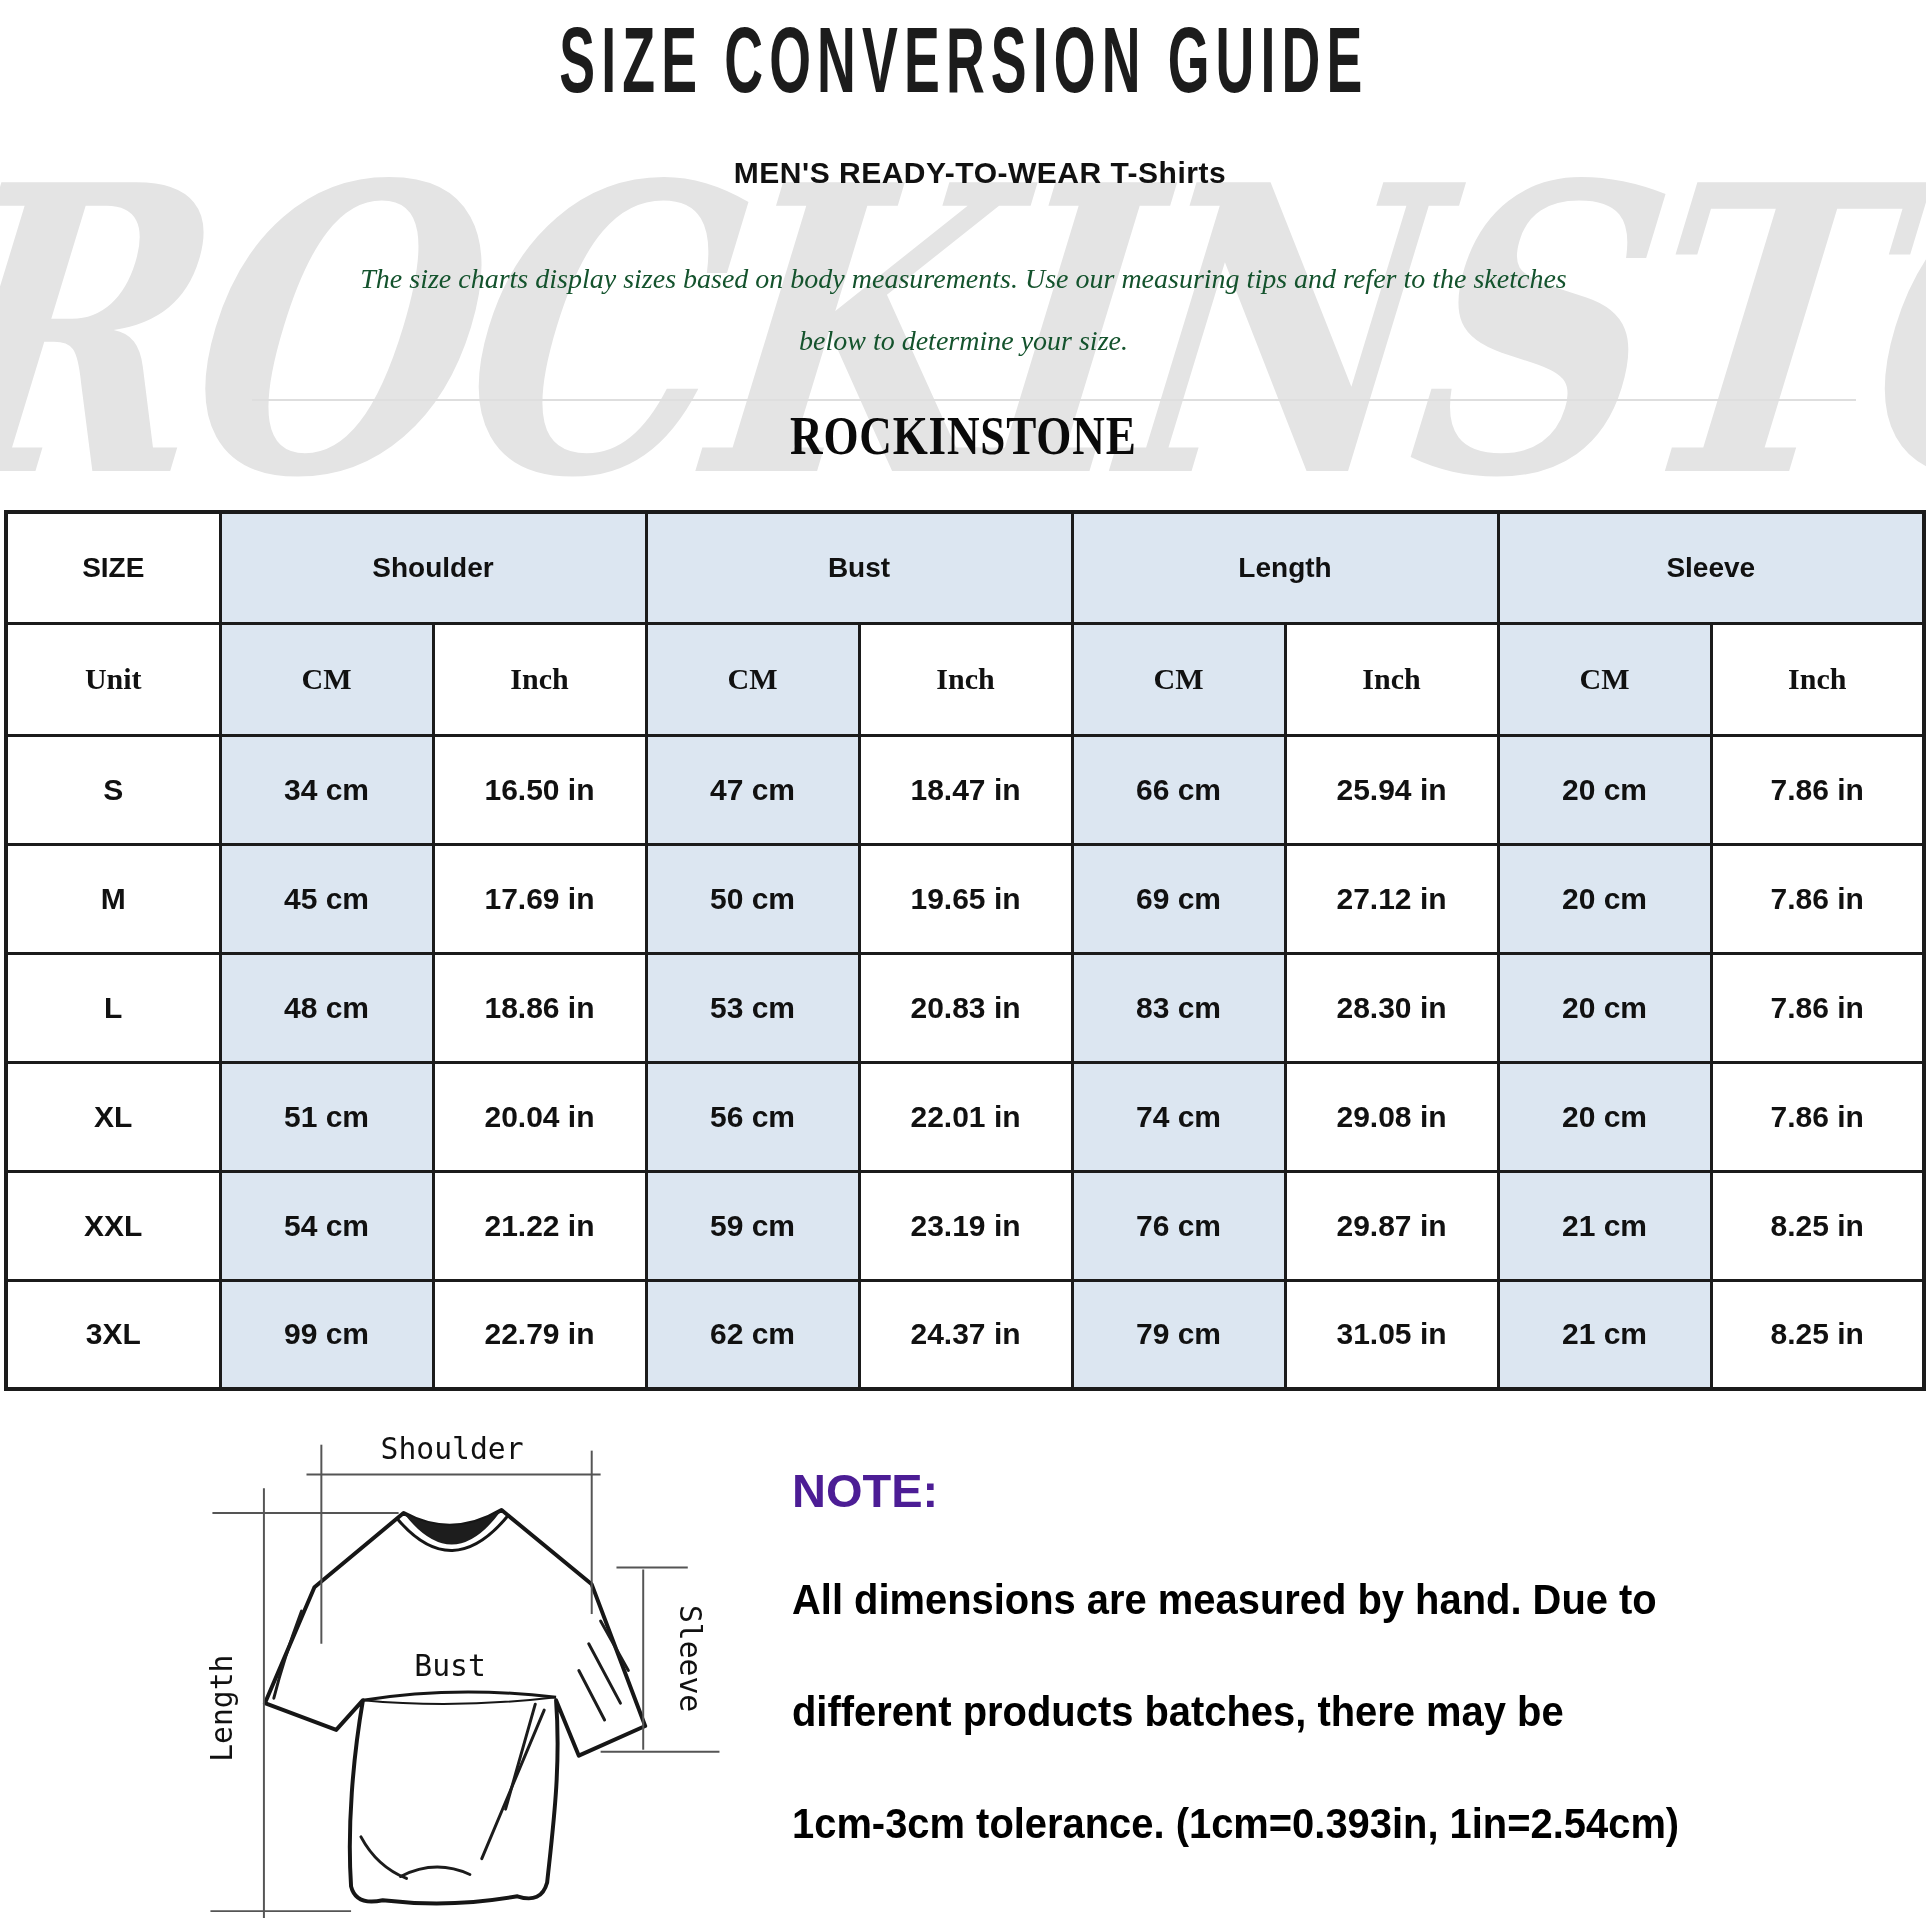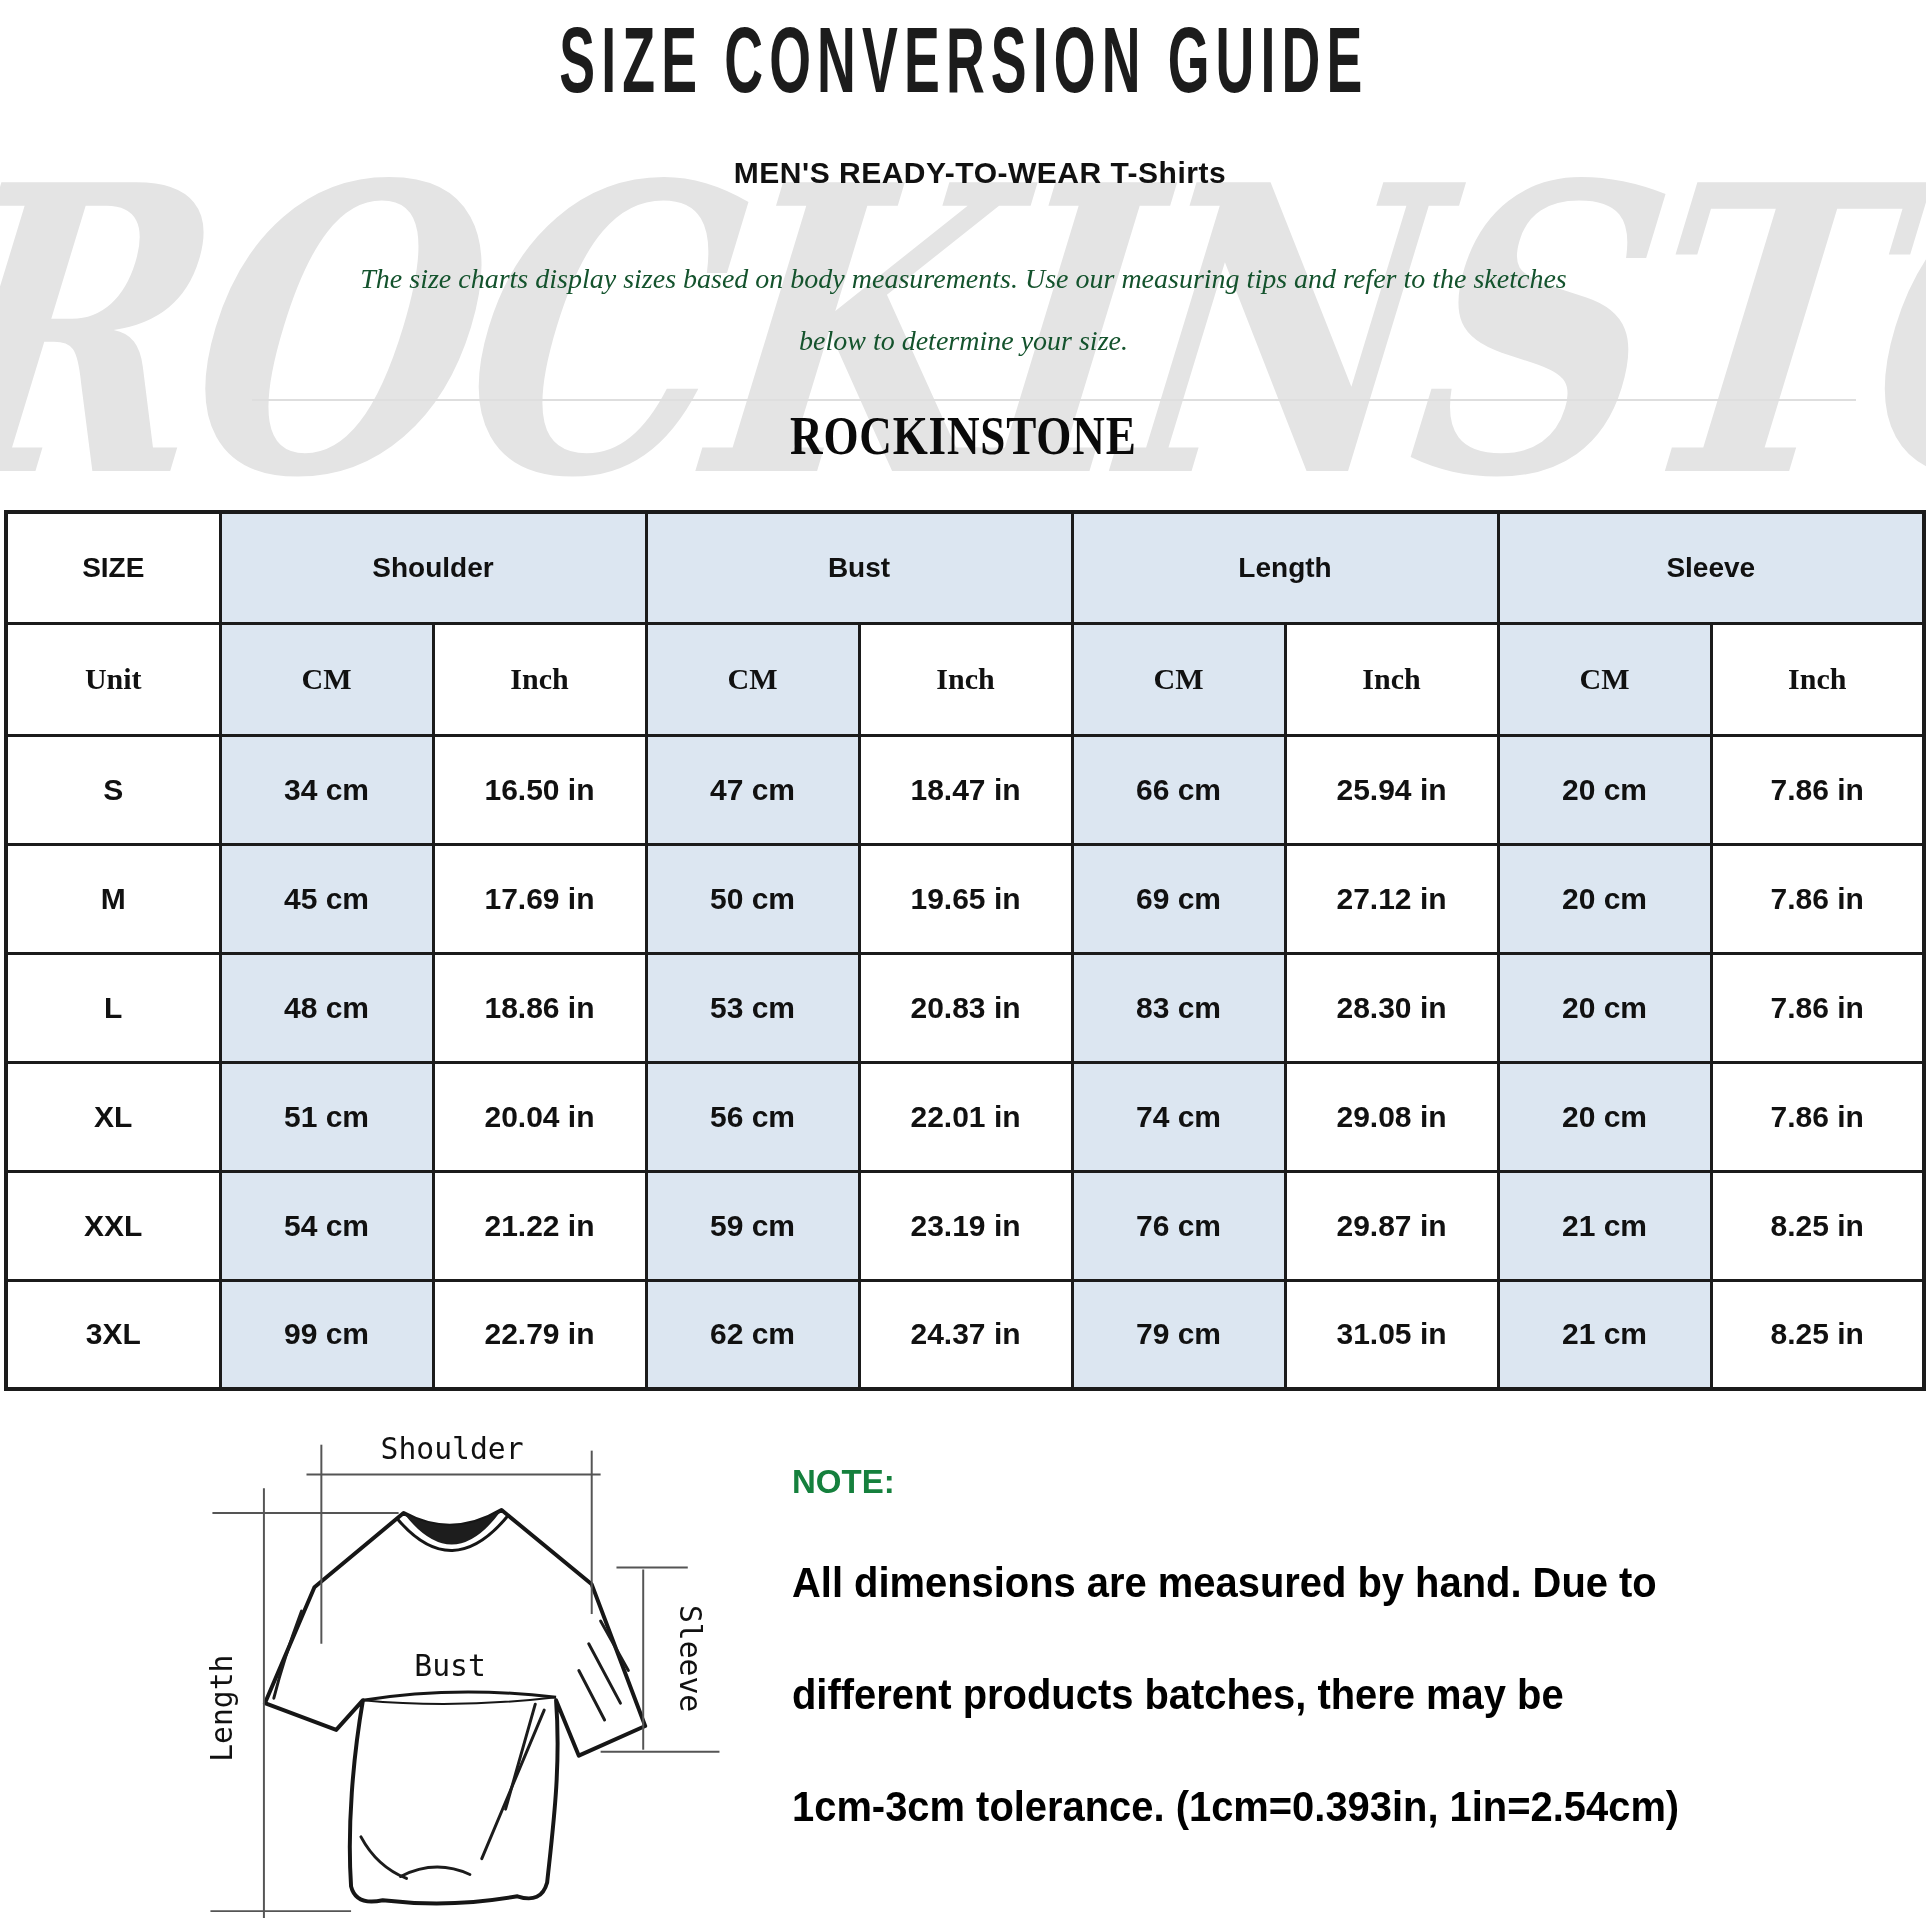--- a/index.html
+++ b/index.html
@@ -54,21 +54,21 @@
   .r-head td { height:111px; font-size:28px; }
   .r-unit td { height:112px;font-family:Liberation Serif, serif; }
   .r-data td { height:109px; }
 
   
   .sketch { position:absolute; left:153px; top:1411px; z-index:2; }
   .sketch text { font-family:"DejaVu Sans Mono", monospace; font-size:30px; fill:#111; }
 
   
   .note { position:absolute; left:792px; top:1463px; width:1119px; z-index:2; }
-  .note-heading { font-size:33px; font-weight:bold; color:#15803d; margin-bottom:26px; }
+  .note-heading { font-size:47px; font-weight:bold; color:#4c1d95; margin-bottom:26px; }
   .note-line {
     font-size:42px; font-weight:bold; color:#000; line-height:112px; white-space:nowrap;
     transform: scaleX(0.95); transform-origin:left center;
   }
 </style>
 </head>
 <body>
 
 <div class="page">
 

